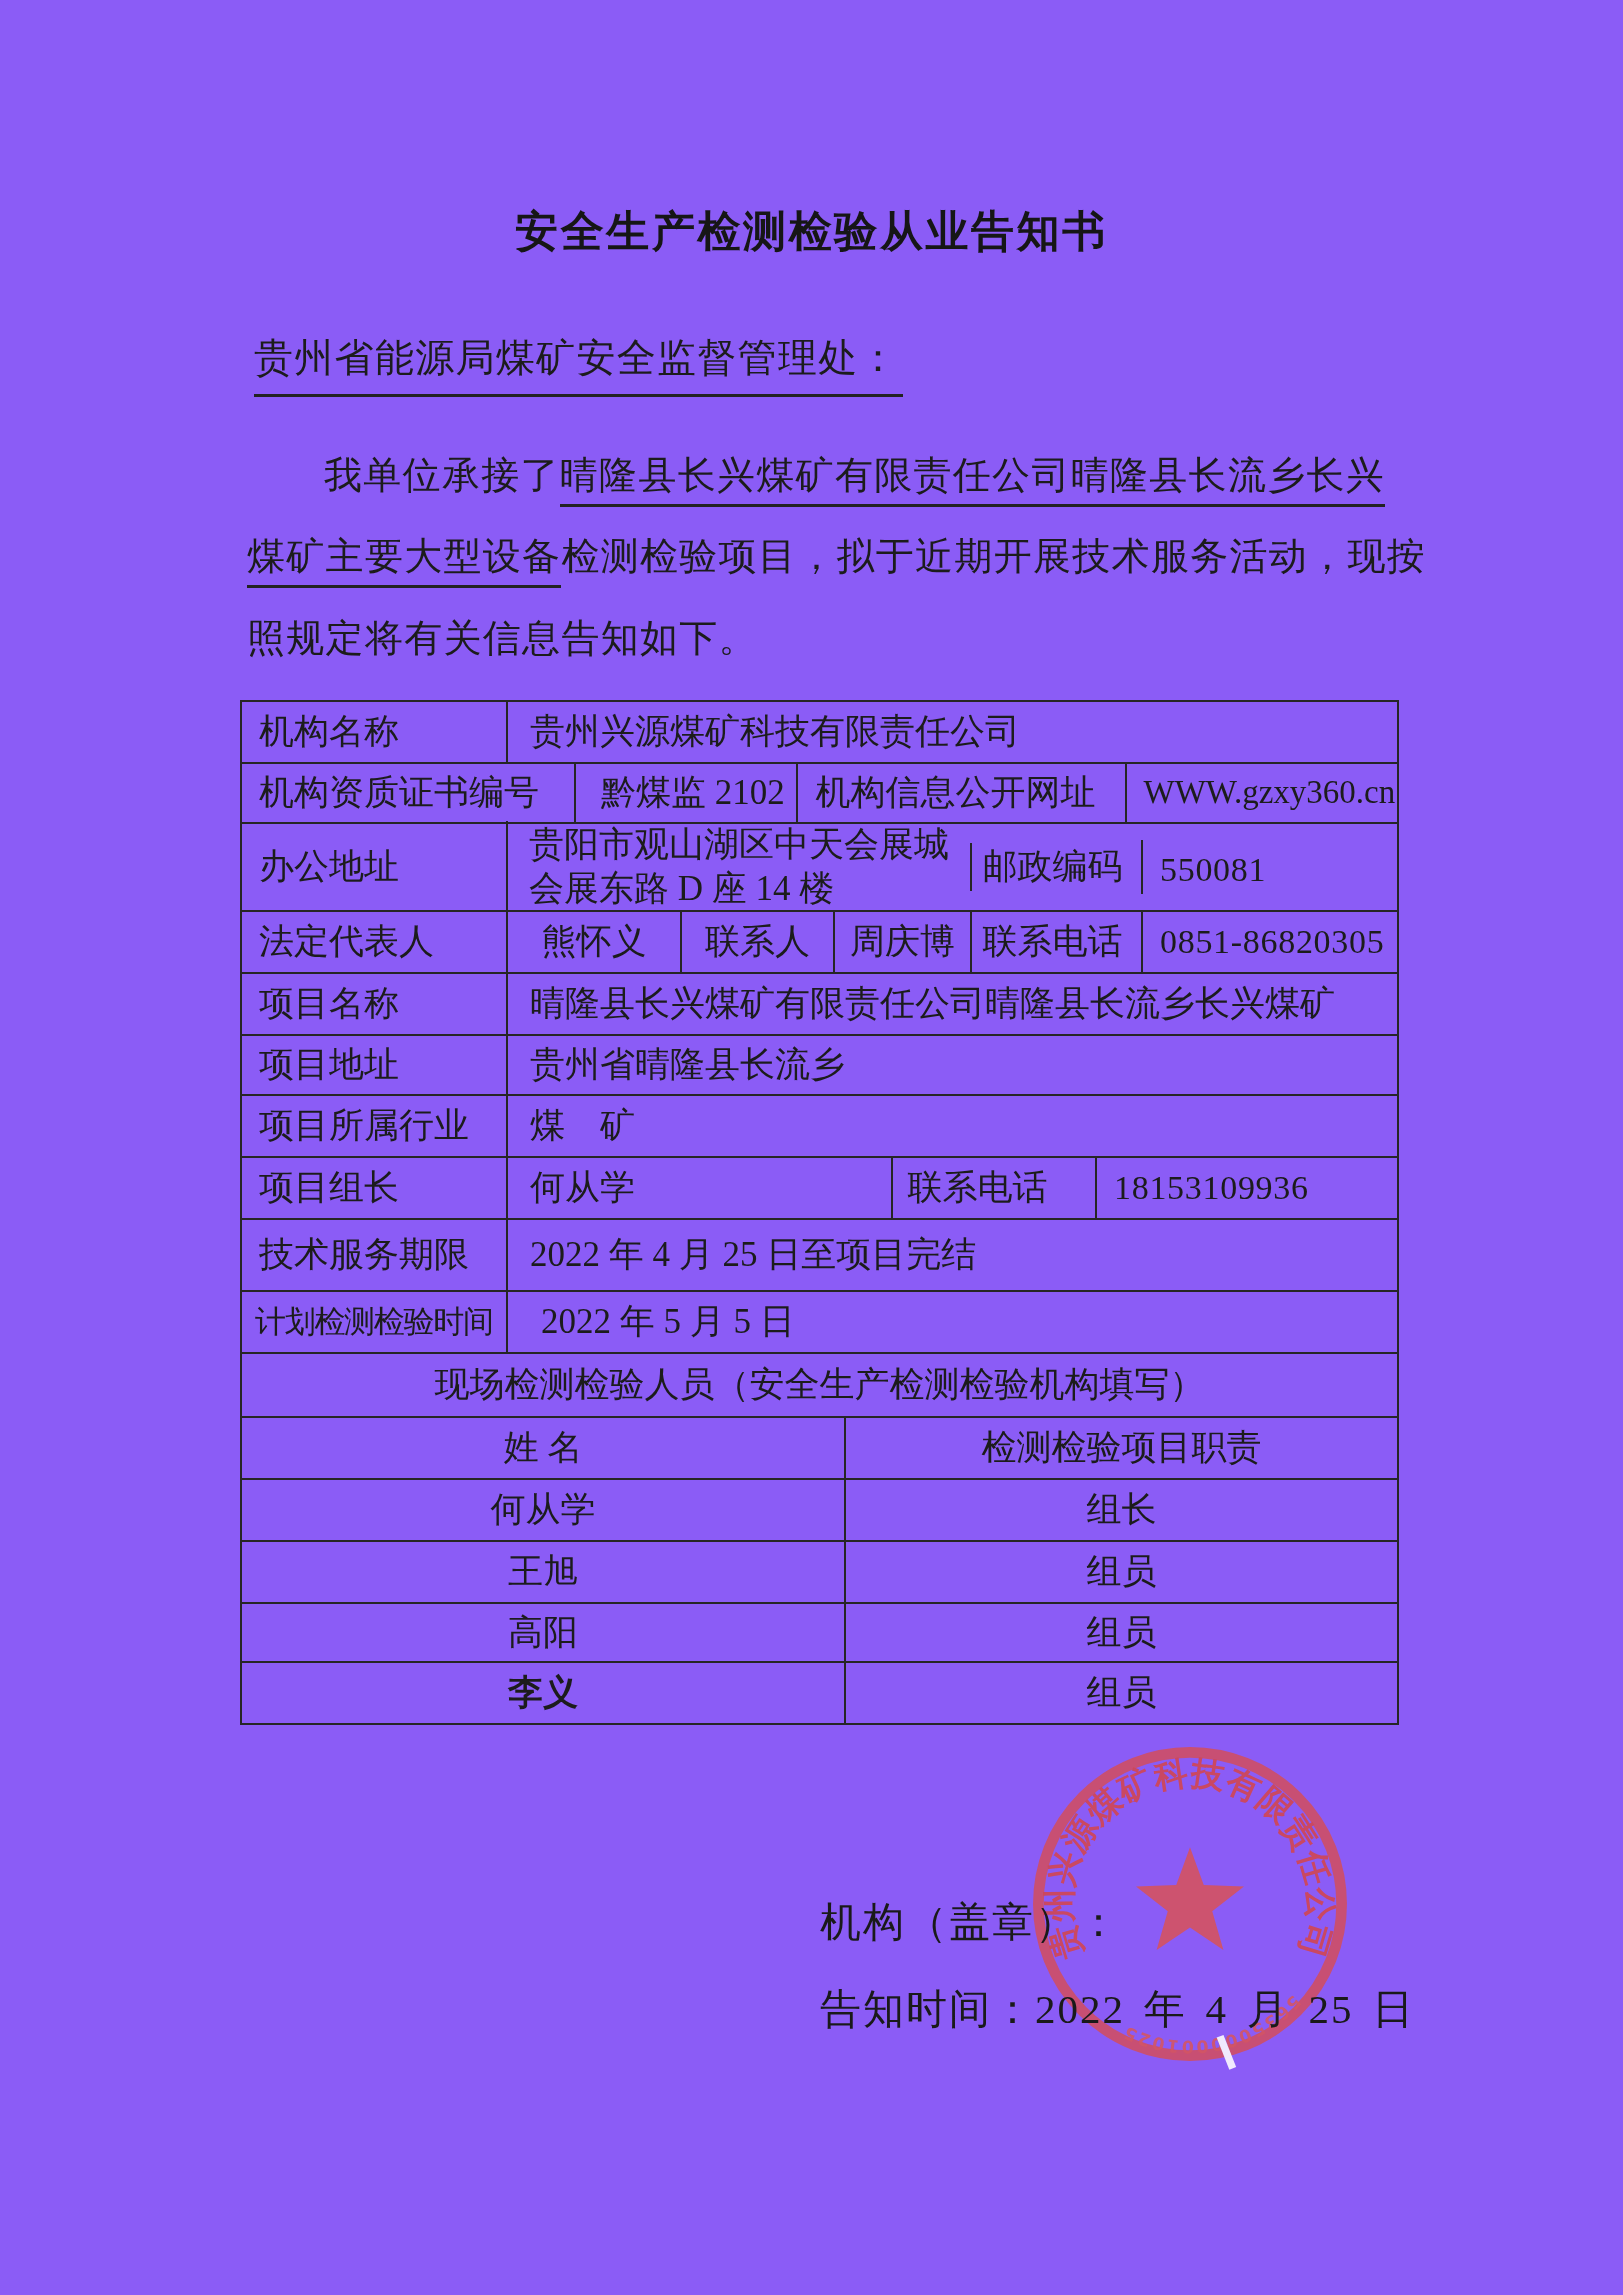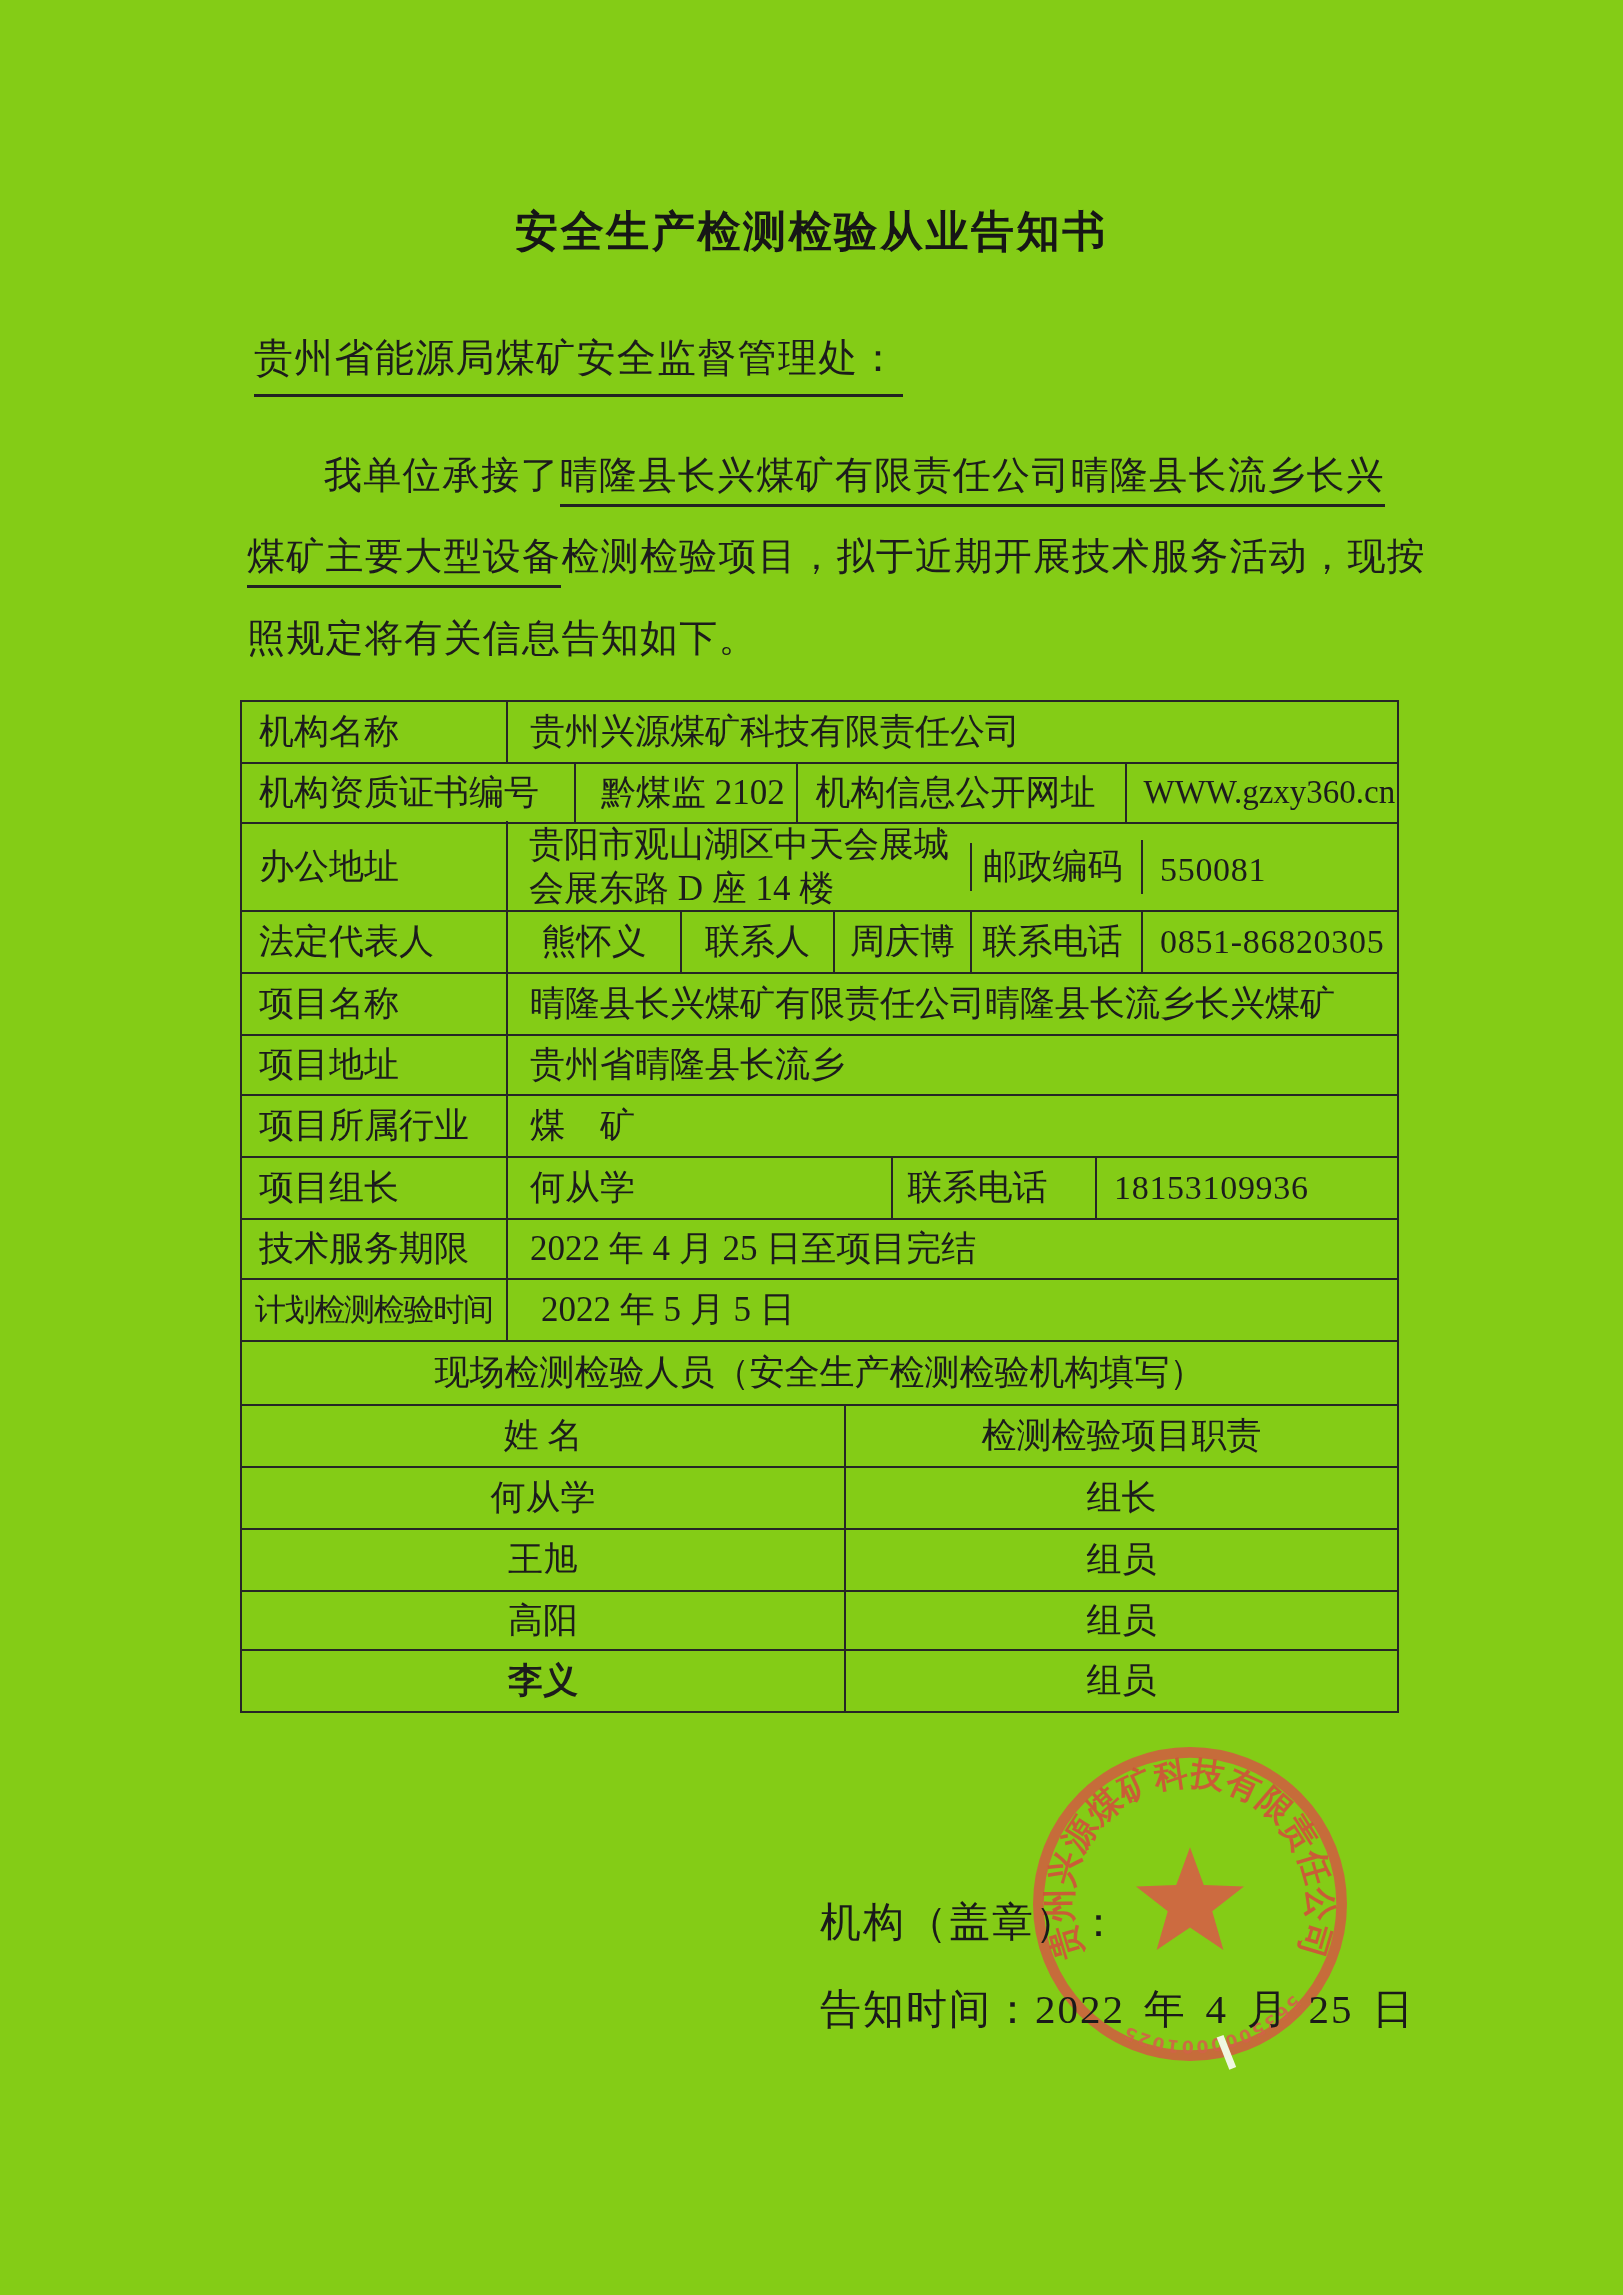--- a/index.html
+++ b/index.html
@@ -1,19 +1,19 @@
 <!DOCTYPE html>
 <html style="font-size:10.5px"><head>
 <meta charset="utf-8">
 <style>
   html,body{margin:0;padding:0;background:#e8e8e8;}
   #page{
     position:relative;
     width:1623px;height:2295px;
-    background:#84cc16;
+    background:#8b5cf6;
     overflow:hidden;
     font-family:"Liberation Serif","DejaVu Serif",serif;
     color:#1c1c1c;
   }
   .abs{position:absolute;}
   #doc-title{
     left:0;top:203px;width:1623px;
     text-align:center;
     font-family:"DejaVu Sans","Liberation Sans",sans-serif;
     font-weight:900;
@@ -132,21 +132,21 @@
       <div class="tcell grow val-pad">煤　矿</div>
     </div>
 
     <div class="trow" style="height:62px;">
       <div class="tcell" style="width:264px;">项目组长</div>
       <div class="tcell" style="width:385px;padding-left:22px;">何从学</div>
       <div class="tcell" style="width:204px;padding-left:14.4px;">联系电话</div>
       <div class="tcell grow num">18153109936</div>
     </div>
 
-    <div class="trow" style="height:60px;">
+    <div class="trow" style="height:72px;">
       <div class="tcell" style="width:264px;">技术服务期限</div>
       <div class="tcell grow val-pad">2022 年 4 月 25 日至项目完结</div>
     </div>
 
     <div class="trow" style="height:62px;">
       <div class="tcell small-label" style="width:264px;">计划检测检验时间</div>
       <div class="tcell grow" style="padding-left:33px;">2022 年 5 月 5 日</div>
     </div>
 
     <div class="trow" style="height:64px;">

